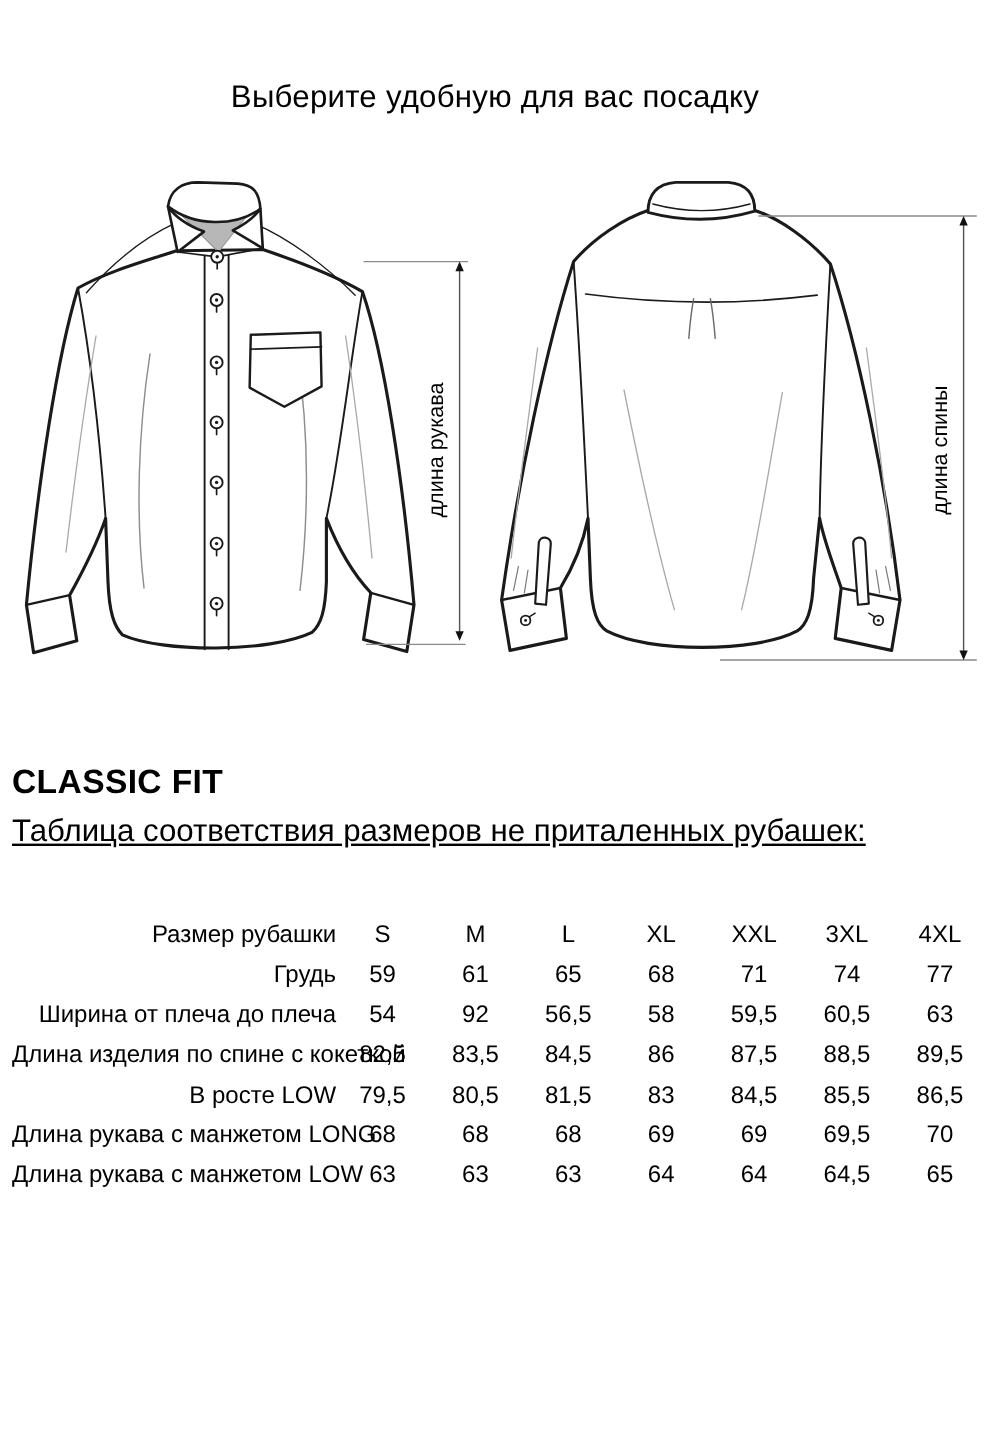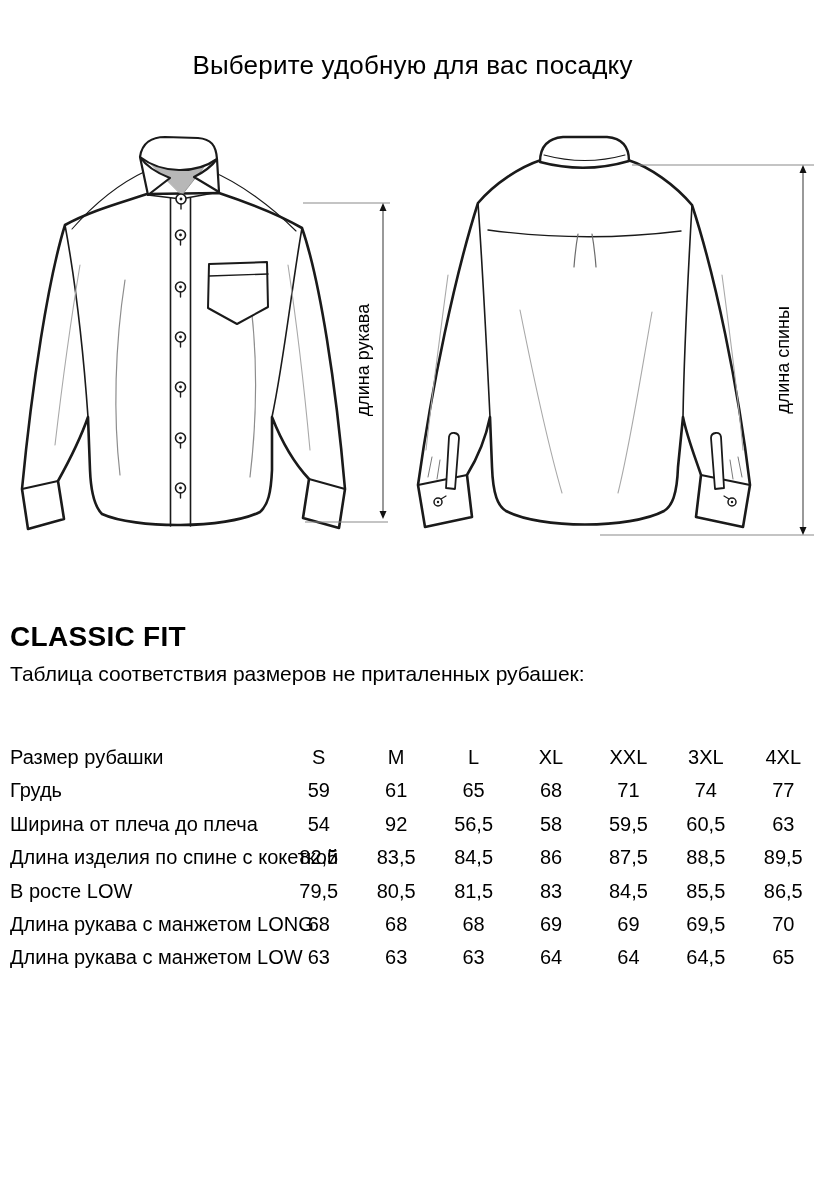--- a/index.html
+++ b/index.html
@@ -1,23 +1,23 @@
 <!DOCTYPE html>
 <html><head>
 <meta charset="utf-8">
 <style>
   html,body{margin:0;padding:0;background:#ffffff;}
   body{width:825px;height:1200px;font-family:"Liberation Sans",sans-serif;color:#000;overflow:hidden;}
-  .page-title{margin:0;padding-top:50px;text-align:center;font-size:26px;font-weight:400;letter-spacing:0.2px;}
+  .page-title{margin:0;padding-top:65px;text-align:center;font-size:26px;font-weight:400;letter-spacing:0.2px;}
   .diagram-wrap{margin-top:34px;width:825px;height:445px;}
   .fit-heading{margin:0 0 0 10px;padding-top:61px;font-size:28px;font-weight:bold;letter-spacing:0.3px;}
-  .table-subtitle{margin:9px 0 0 10px;font-size:21px;font-weight:400;}
+  .table-subtitle{margin:9px 0 0 10px;font-size:26px;font-weight:400;text-decoration:underline;}
   table.size-table{margin:55px 0 0 10px;border-collapse:collapse;table-layout:fixed;width:812px;}
   table.size-table td{font-size:20px;height:33.4px;line-height:33.4px;padding:0;text-align:center;white-space:nowrap;overflow:visible;}
-  table.size-table td.rowlabel{text-align:left;}
+  table.size-table td.rowlabel{text-align:right;}
   svg text{font-family:"Liberation Sans",sans-serif;}
 </style>
 </head>
 <body>
 
 <h1 class="page-title">Выберите удобную для вас посадку</h1>
 
 <div class="diagram-wrap">
 <svg width="825" height="445" viewBox="0 0 825 445">
 

